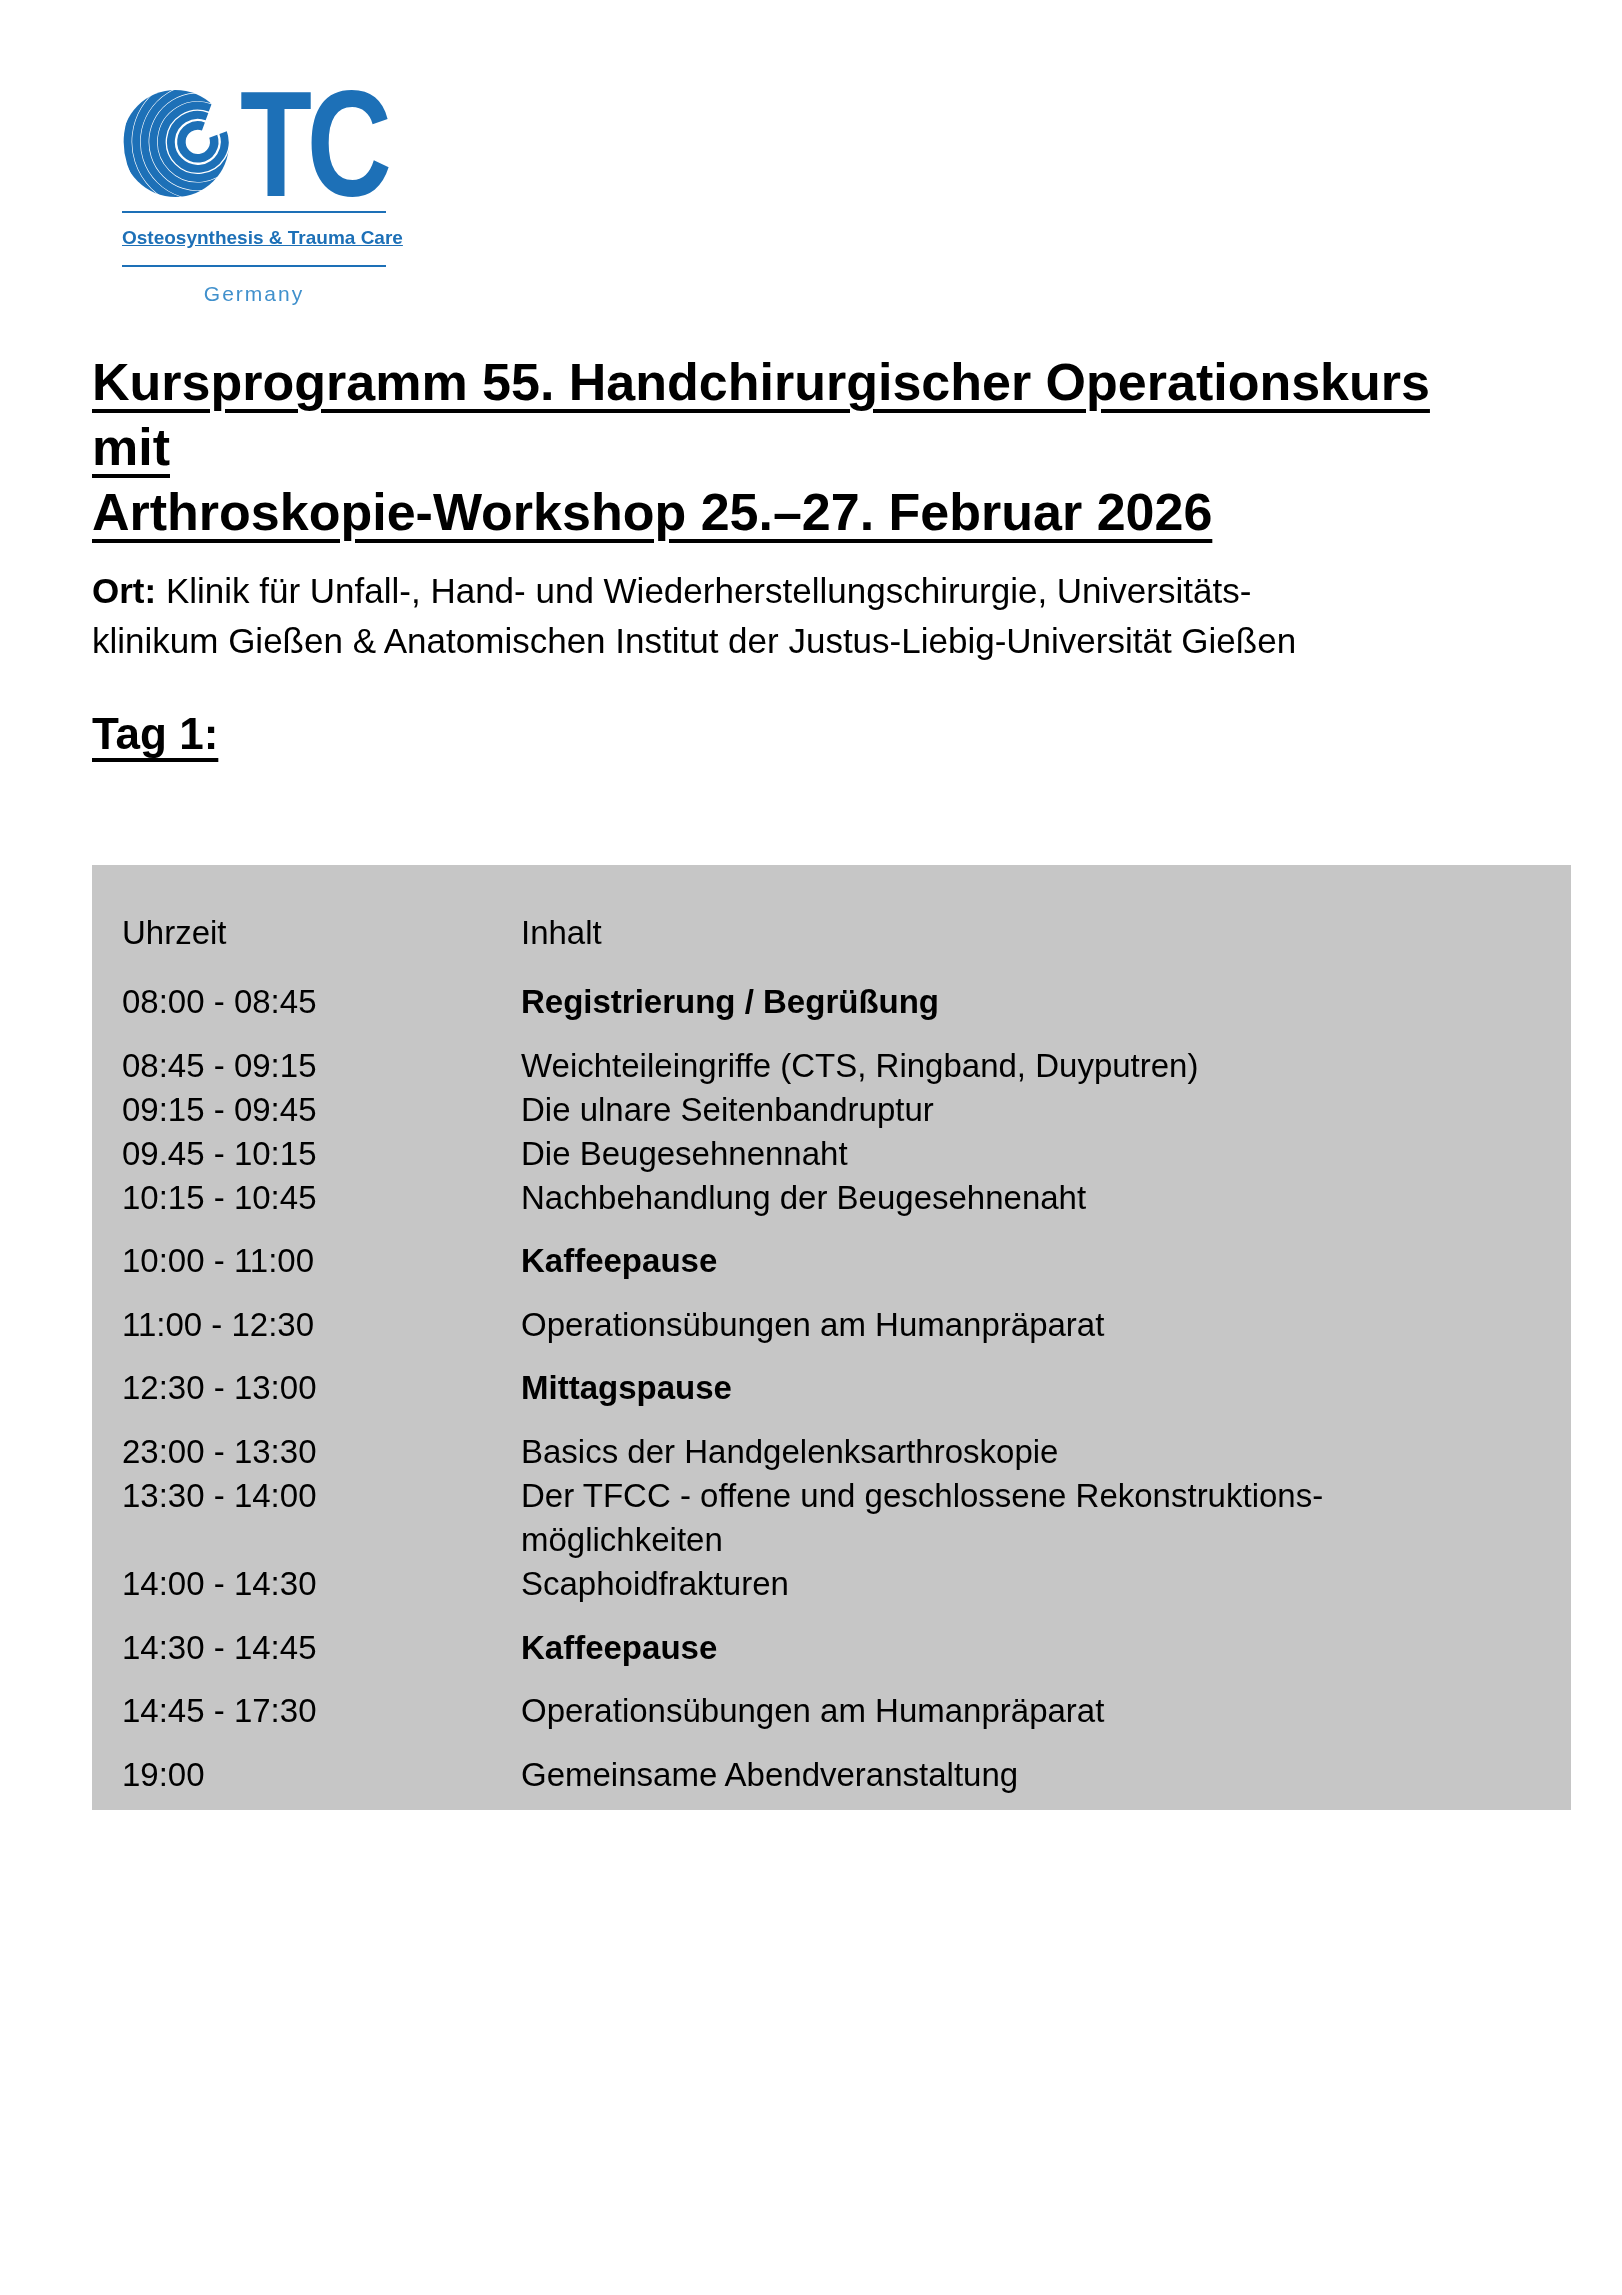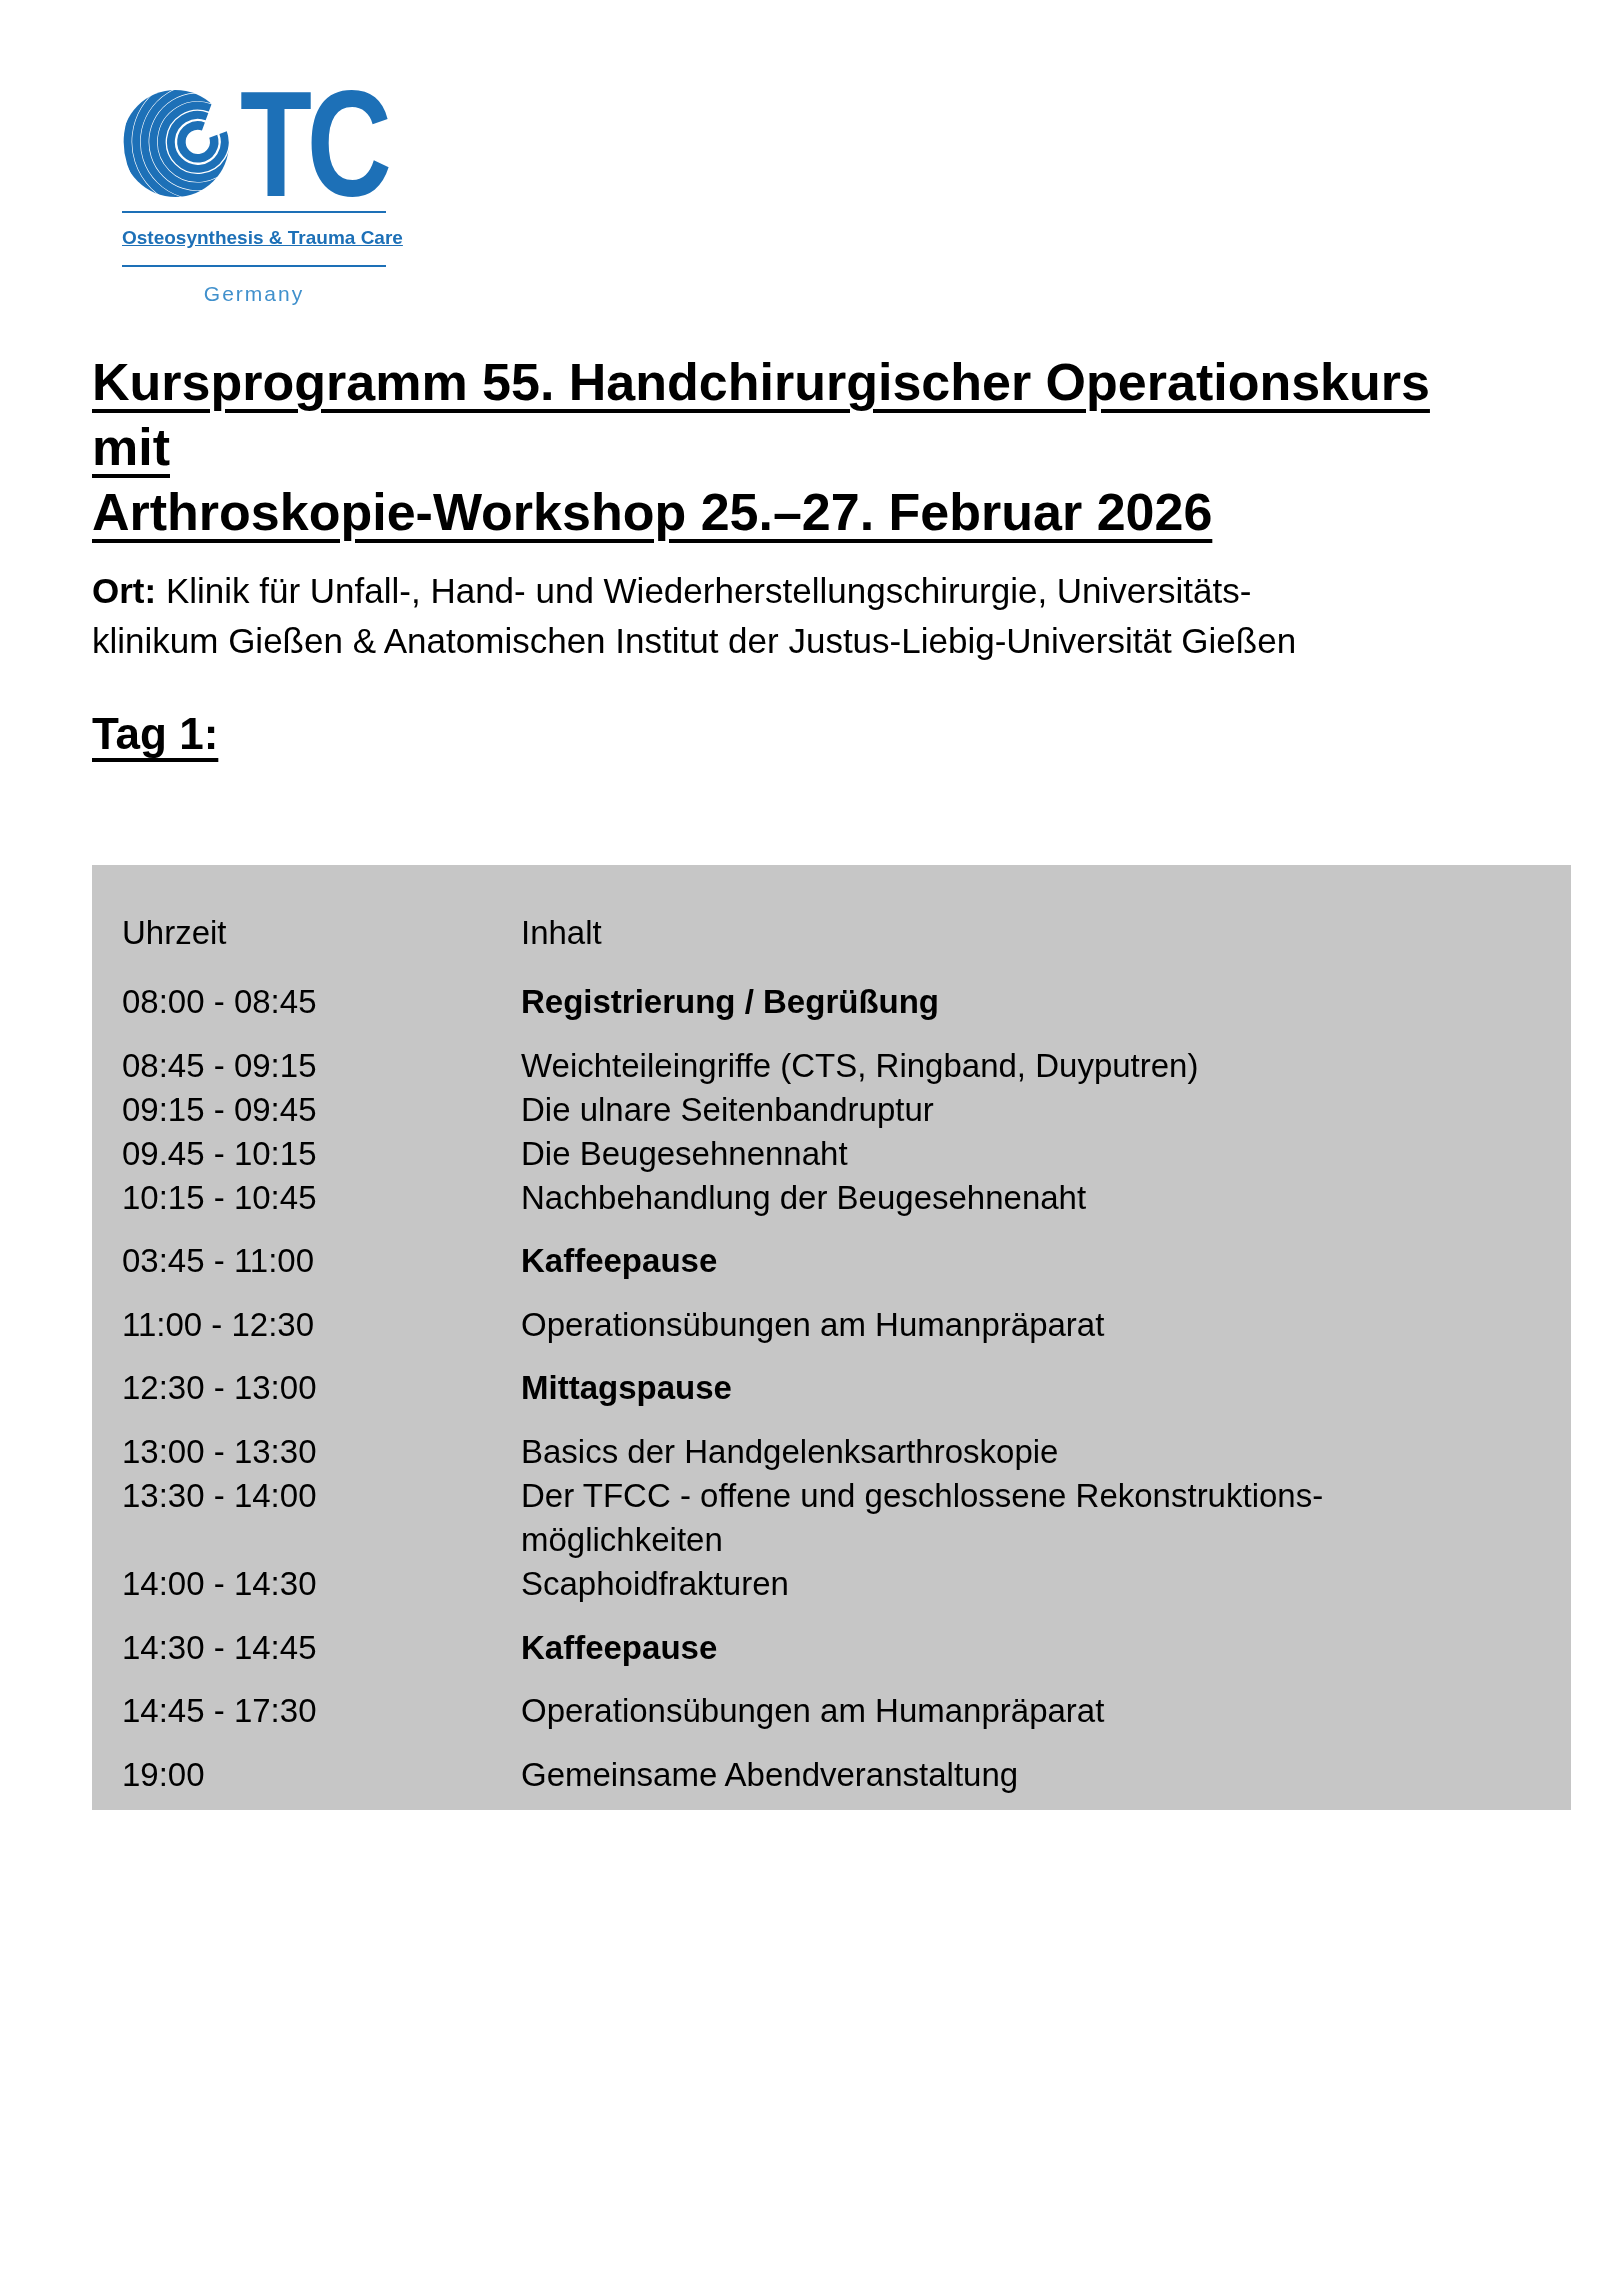--- a/index.html
+++ b/index.html
@@ -133,39 +133,39 @@
             <div class="cell time">09.45 - 10:15</div>
             <div class="cell content">Die Beugesehnennaht</div>
           </div>
           <div class="row">
             <div class="cell time">10:15 - 10:45</div>
             <div class="cell content">Nachbehandlung der Beugesehnenaht</div>
           </div>
         </div>
         <div class="group">
           <div class="row">
-            <div class="cell time">03:45 - 11:00</div>
+            <div class="cell time">10:00 - 11:00</div>
             <div class="cell content bold">Kaffeepause</div>
           </div>
         </div>
         <div class="group">
           <div class="row">
             <div class="cell time">11:00 - 12:30</div>
             <div class="cell content">Operationsübungen am Humanpräparat</div>
           </div>
         </div>
         <div class="group">
           <div class="row">
             <div class="cell time">12:30 - 13:00</div>
             <div class="cell content bold">Mittagspause</div>
           </div>
         </div>
         <div class="group">
           <div class="row">
-            <div class="cell time">13:00 - 13:30</div>
+            <div class="cell time">23:00 - 13:30</div>
             <div class="cell content">Basics der Handgelenksarthroskopie</div>
           </div>
           <div class="row">
             <div class="cell time">13:30 - 14:00</div>
             <div class="cell content">Der TFCC - offene und geschlossene Rekonstruktions-
 möglichkeiten</div>
           </div>
           <div class="row">
             <div class="cell time">14:00 - 14:30</div>
             <div class="cell content">Scaphoidfrakturen</div>

